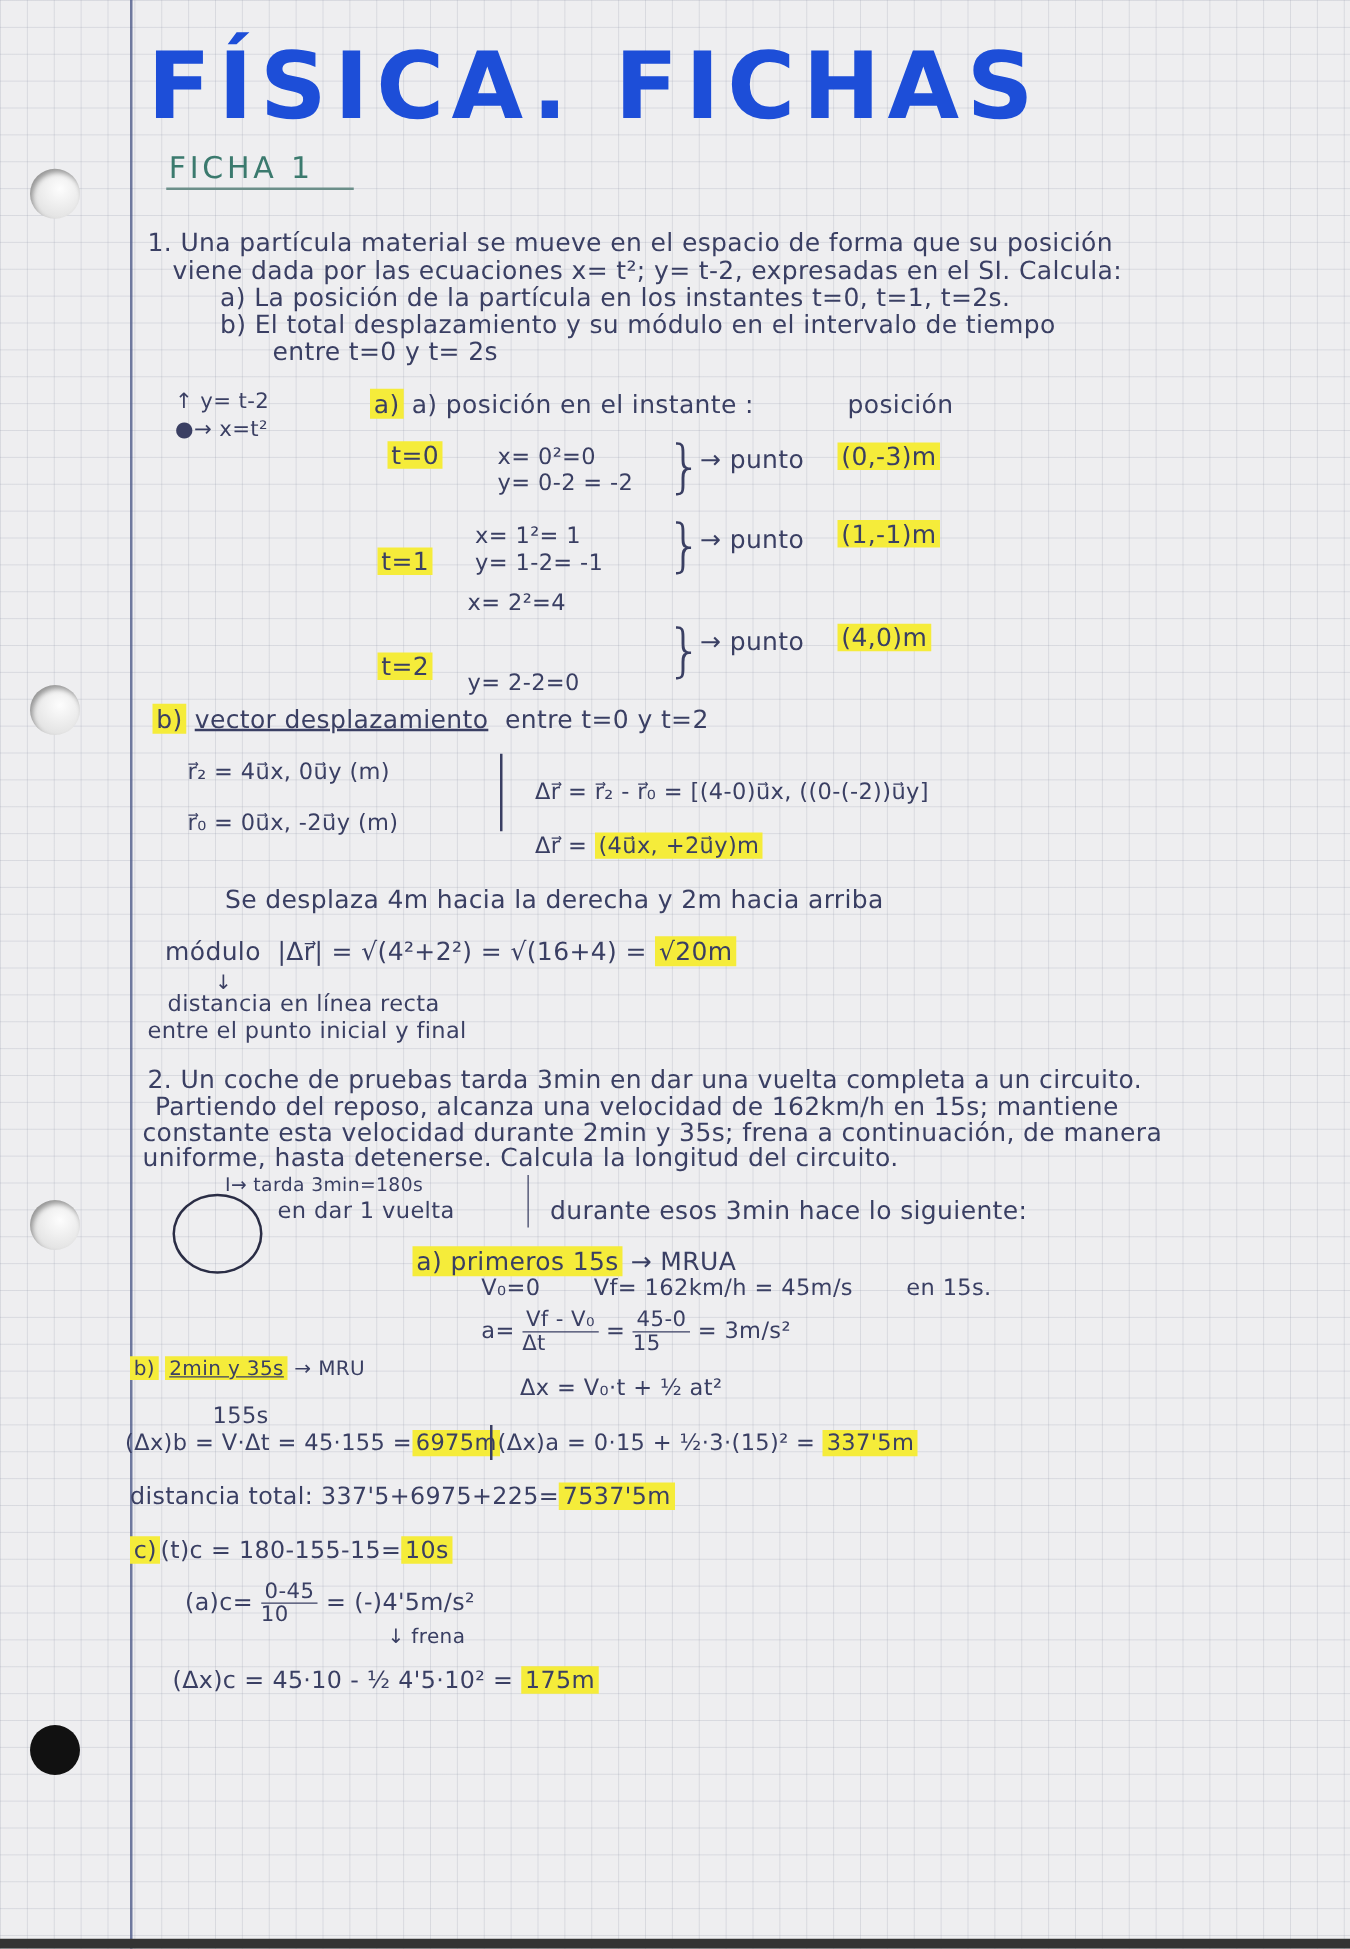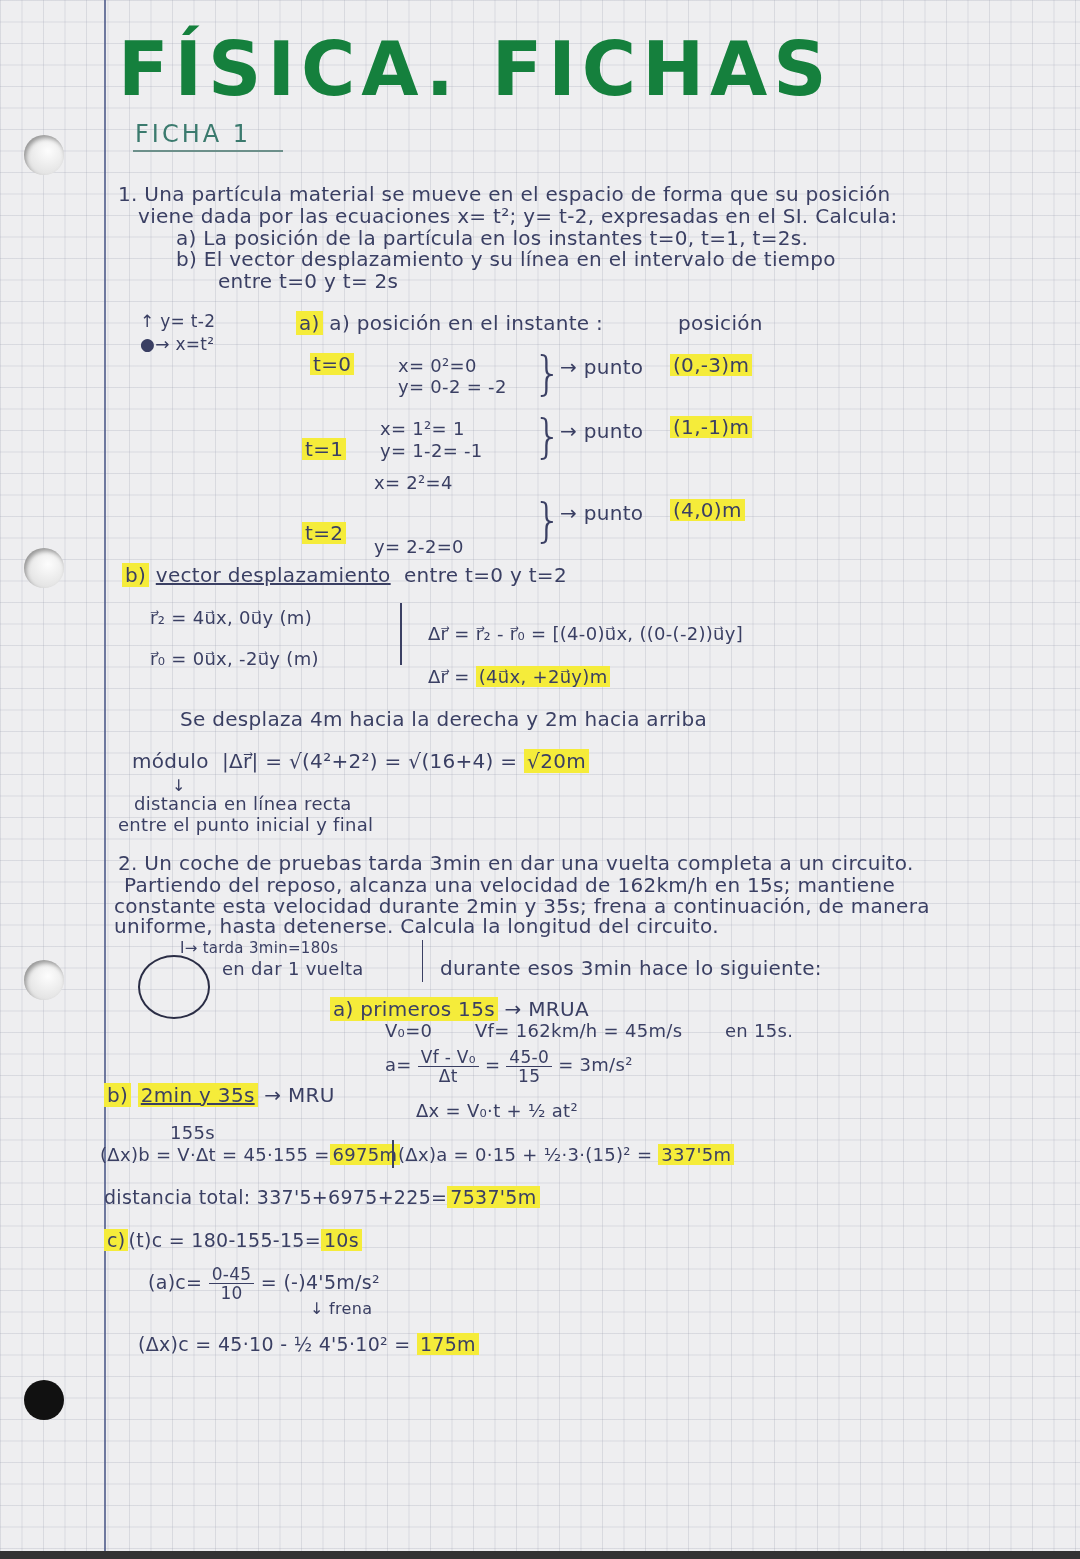--- a/index.html
+++ b/index.html
@@ -9,29 +9,29 @@
       linear-gradient(to right, rgba(160,165,180,.28) 1px, transparent 1px),
       linear-gradient(to bottom, rgba(160,165,180,.28) 1px, transparent 1px);
     background-size:21.5px 21.5px;
     font-family:"DejaVu Sans", sans-serif;color:#3a3f63;}
   .margin-line{position:absolute;left:104px;top:0;width:2px;height:1559px;background:#4d5a8a;opacity:.8;}
   .hole{position:absolute;left:24px;width:40px;height:40px;border-radius:50%;}
   .hole.light{background:radial-gradient(circle at 60% 40%,#fdfdfd,#d8d8d8);box-shadow:inset 2px 3px 4px rgba(0,0,0,.35);}
   .hole.dark{background:#111;}
   .bottom-bar{position:absolute;left:0;bottom:0;width:1080px;height:8px;background:#333;}
   .t{position:absolute;white-space:nowrap;font-size:20px;line-height:22px;letter-spacing:.3px;}
-  .title{position:absolute;left:118px;top:26px;font-size:74px;font-weight:bold;color:#15803d;letter-spacing:6px;font-family:"DejaVu Sans",sans-serif;}
+  .title{position:absolute;left:118px;top:26px;font-size:74px;font-weight:bold;color:#1d4ed8;letter-spacing:6px;font-family:"DejaVu Sans",sans-serif;}
   .ficha{position:absolute;left:135px;top:120px;font-size:24px;color:#3b7a6e;letter-spacing:3px;}
   .ficha-line{position:absolute;left:133px;top:150px;width:150px;height:2px;background:#6c8f8a;}
   .hl{background:#f5ec3a;padding:0 3px;}
   .u{text-decoration:underline;}
   .brace{position:absolute;font-size:46px;line-height:46px;color:#3a3f63;font-weight:lighter;}
   .circle{position:absolute;left:138px;top:955px;width:68px;height:60px;border:2px solid #2a2d45;border-radius:50%;}
   .vbar{position:absolute;width:2px;background:#3a3f63;}
-  .frac{display:inline-block;vertical-align:middle;text-align:center;font-size:17px;line-height:18px;}
+  .frac{display:inline-block;vertical-align:middle;font-size:17px;line-height:18px;}
   .frac span{display:block;}
   .frac .num{border-bottom:1px solid #3a3f63;padding:0 3px;}
 </style>
 </head>
 <body>
 
 <div class="margin-line"></div>
 <div class="hole light" style="top:135px"></div>
 <div class="hole light" style="top:548px"></div>
 <div class="hole light" style="top:960px"></div>
@@ -39,21 +39,21 @@
 <div class="bottom-bar"></div>
 
 <div class="title">FÍSICA. FICHAS</div>
 <div class="ficha">FICHA 1</div>
 <div class="ficha-line"></div>
 
 <div>
   <div class="t" style="left:118px;top:183px">1. Una partícula material se mueve en el espacio de forma que su posición</div>
   <div class="t" style="left:138px;top:205px">viene dada por las ecuaciones x= t²; y= t-2, expresadas en el SI. Calcula:</div>
   <div class="t" style="left:176px;top:227px">a) La posición de la partícula en los instantes t=0, t=1, t=2s.</div>
-  <div class="t" style="left:176px;top:248px">b) El vector desplazamiento y su línea en el intervalo de tiempo</div>
+  <div class="t" style="left:176px;top:248px">b) El total desplazamiento y su módulo en el intervalo de tiempo</div>
   <div class="t" style="left:218px;top:270px">entre t=0 y t= 2s</div>
 </div>
 
 <div class="t" style="left:140px;top:310px;font-size:17px">↑ y= t-2</div>
 <div class="t" style="left:140px;top:333px;font-size:17px">●→ x=t²</div>
 
 <div class="t" style="left:296px;top:312px"><span class="hl">a)</span> <span>a) posición en el instante :</span></div>
 <div class="t" style="left:678px;top:312px">posición</div>
 
 <div>
@@ -110,21 +110,21 @@
 <div class="t" style="left:475px;top:1020px;font-size:18px">Vf= 162km/h = 45m/s</div>
 <div class="t" style="left:725px;top:1020px;font-size:18px">en 15s.</div>
 <div class="t" style="left:385px;top:1045px;font-size:18px;line-height:40px">
   <span>a=</span>
   <span class="frac"><span class="num">Vf - V₀</span><span>Δt</span></span> =
   <span class="frac"><span class="num">45-0</span><span>15</span></span>
   <span>= 3m/s²</span>
 </div>
 <div class="t" style="left:416px;top:1100px;font-size:18px">Δx = V₀·t + ½ at²</div>
 
-<div class="t" style="left:104px;top:1084px;font-size:20px"><span class="hl">b)</span> <span class="hl u">2min y 35s</span> <span>→ MRU</span></div>
+<div class="t" style="left:104px;top:1084px;font-size:16px"><span class="hl">b)</span> <span class="hl u">2min y 35s</span> <span>→ MRU</span></div>
 <div class="t" style="left:170px;top:1122px;font-size:18px">155s</div>
 <div class="t" style="left:100px;top:1144px;font-size:18px"><span>(Δx)b = V·Δt = 45·155 =</span><span class="hl">6975m</span></div>
 <div class="vbar" style="left:392px;top:1140px;height:28px"></div>
 <div class="t" style="left:398px;top:1144px;font-size:18px"><span>(Δx)a = 0·15 + ½·3·(15)² =</span> <span class="hl">337'5m</span></div>
 
 <div class="t" style="left:104px;top:1186px;font-size:19px"><span>distancia total:</span> <span>337'5+6975+225=</span><span class="hl">7537'5m</span></div>
 
 <div class="t" style="left:104px;top:1229px;font-size:19px"><span class="hl">c)</span><span>(t)c = 180-155-15=</span><span class="hl">10s</span></div>
 <div class="t" style="left:148px;top:1262px;font-size:19px;line-height:40px">
   <span>(a)c=</span>

